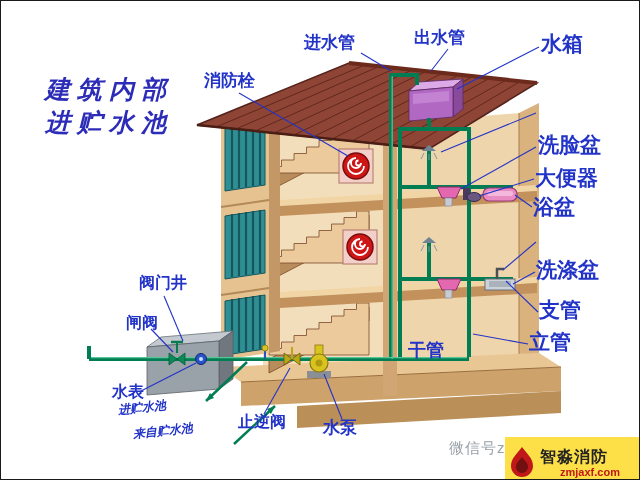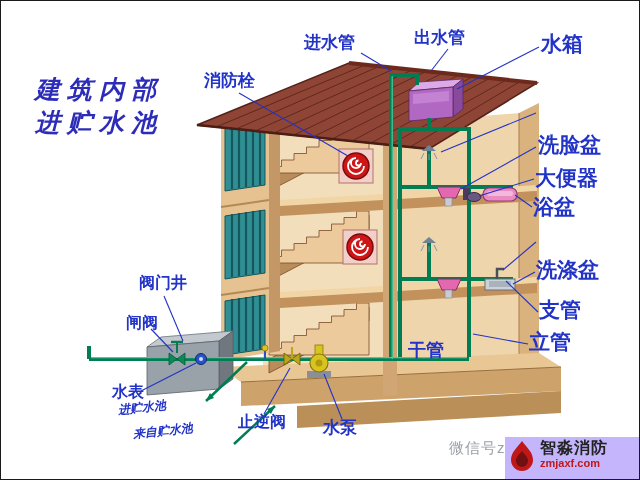--- a/index.html
+++ b/index.html
@@ -8,31 +8,31 @@
   .stage { position:relative; width:640px; height:480px; background:#fff;
            border:1px solid #1a1a1a; overflow:hidden; }
   svg.scene { position:absolute; left:0; top:0; }
   .lbl { position:absolute; color:#2233c8; font-weight:bold; white-space:nowrap; line-height:1.05; }
   .s16 { font-size:16px; }
   .s17 { font-size:17px;text-align:center; }
   .s18 { font-size:18px; }
   .s21 { font-size:21px; }
   .small-slant { font-size:12px; font-style:italic; transform:rotate(-6deg);
                  transform-origin:left center; }
-  .title { position:absolute; left:34px; top:72px; color:#2c2cb8; font-size:25px;
+  .title { position:absolute; left:44px; top:72px; color:#2c2cb8; font-size:25px;
            font-weight:bold; font-style:italic; letter-spacing:7px; line-height:33px;
            font-family:Liberation Sans, sans-serif; }
   .watermark { position:absolute; left:448px; top:438px; font-size:15px; color:#98a0a8;
                letter-spacing:1px; }
   .page-curl { position:absolute; left:586px; top:456px; width:0; height:0;
                border-top:24px solid #8d949b; border-left:34px solid transparent; }
   .logo-card { position:absolute; left:504px; top:436px; width:136px; height:44px;
-               background:#c4b5fd; display:flex; align-items:flex-start; gap:5px; padding:2px 4px; }
+               background:#fde047; display:flex; align-items:flex-end; gap:5px; padding:2px 4px; }
   .logo-name { font-size:16px; font-weight:bold; color:#222; letter-spacing:1px; line-height:18px; }
-  .logo-domain { font-size:11px; color:#c01818; font-weight:bold; line-height:13px; }
+  .logo-domain { font-size:11px; color:#c01818; font-weight:bold; line-height:13px;margin-left:20px; }
 </style>
 </head>
 <body>
 
 <div class="stage">
 
   <svg class="scene" width="640" height="480" viewBox="0 0 640 480">
 
     <rect x="262" y="118" width="134" height="254" fill="#f3debb"></rect>
 

